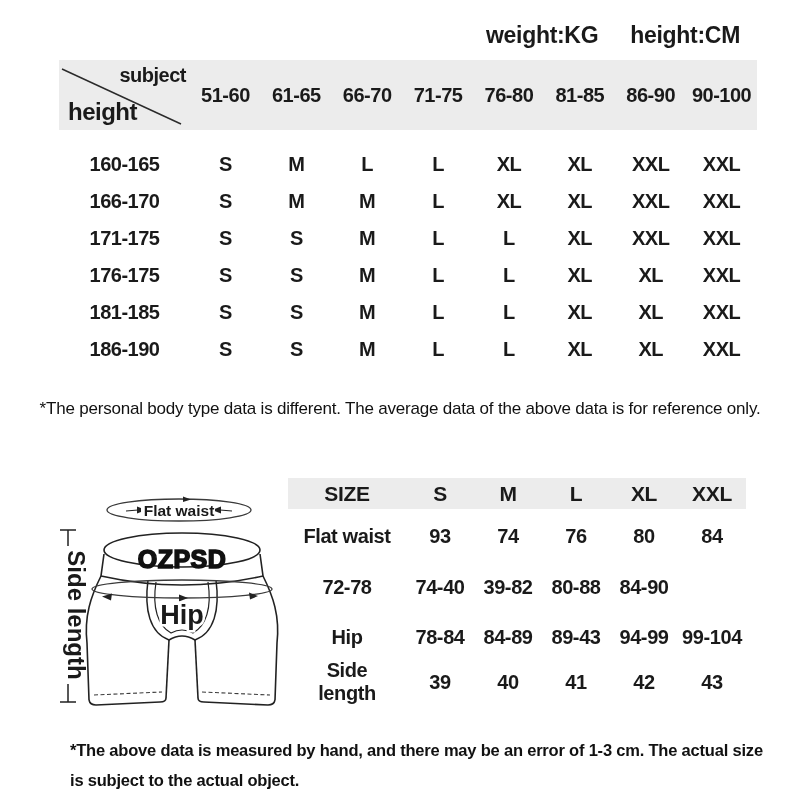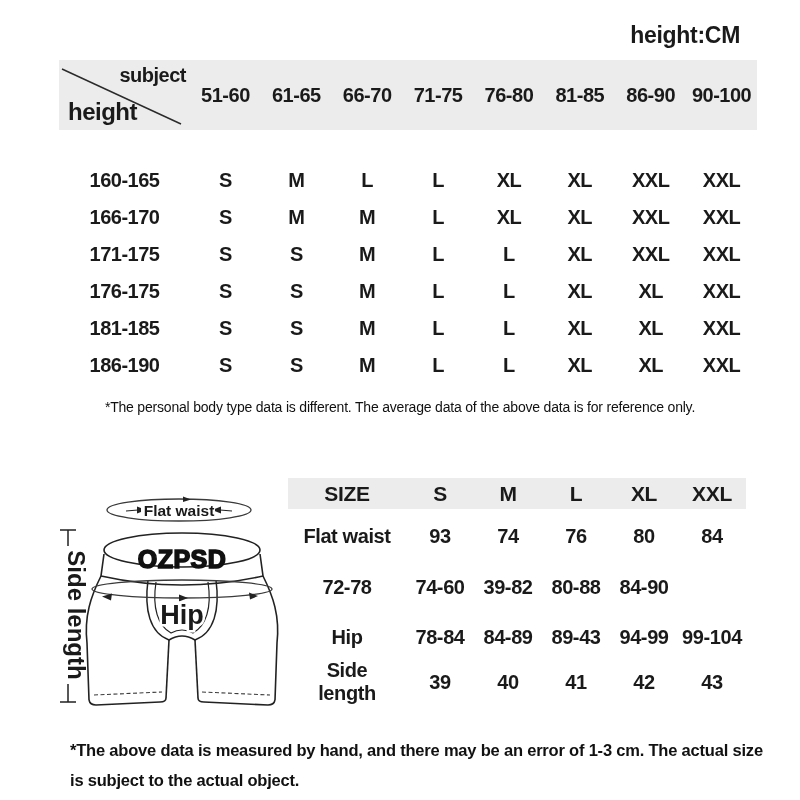--- a/index.html
+++ b/index.html
@@ -11,27 +11,27 @@
 
   
   .t1 { position:absolute; left:59px; top:60px; width:698px; }
   .grid9 { display:grid; grid-template-columns:131px repeat(8, 1fr); align-items:center; }
   .t1-header { background:#ececec; height:70px; font-size:20px; font-weight:600; }
   .t1-header > div { text-align:center; letter-spacing:-0.5px; }
   .corner { position:relative; width:131px; height:70px; }
   .corner svg { position:absolute; left:0; top:0; }
   .corner .cw { position:absolute; top:4px; right:4px; font-size:20px; font-weight:600; }
   .corner .ch { position:absolute; bottom:4px; left:9px; font-size:24px; font-weight:600; }
-  .t1-body { margin-top:32px; }
+  .t1-body { margin-top:16px; }
   .t1-row { height:37px; font-size:20px; font-weight:600; }
   .t1-row > div { text-align:center; letter-spacing:-0.5px; }
   .t1-row .rl { font-size:20px; }
 
   .note1 { position:absolute; top:399px; left:0; width:800px; text-align:center;
-           font-size:14px; color:#111; letter-spacing:-0.2px; }
+           font-size:17px; color:#111; letter-spacing:-0.2px; }
 
   
   .illus { position:absolute; left:42px; top:488px; width:250px; height:228px; }
 
   
   .t2 { position:absolute; left:288px; top:478px; width:458px; }
   .grid6 { display:grid; grid-template-columns:118px repeat(5, 1fr); align-items:center; }
   .t2-header { background:#ececec; height:31px; font-size:21px; font-weight:600; }
   .t2-header > div { text-align:center; letter-spacing:-0.3px; }
   .t2-body { margin-top:4px; }
@@ -41,20 +41,21 @@
   .t2-row .lbl > span { display:inline-block; max-width:90px; line-height:1.15; }
   .r1 { height:46px; } .r2 { height:56px; } .r3 { height:44px; } .r4 { height:44px; }
 
   .note2 { position:absolute; left:70px; top:736px; width:694px;
            font-size:16.5px; color:#111; line-height:1.8; letter-spacing:-0.2px;font-weight:bold; }
 </style>
 </head>
 <body>
 
 <div class="units">
+  <span>weight:KG</span>
   <span>height:CM</span>
 </div>
 
 <div class="t1">
   <div class="t1-header grid9">
     <div class="corner">
       <svg width="131" height="70">
         <line x1="3" y1="9" x2="122" y2="64" stroke="#2a2a2a" stroke-width="1.4"></line>
       </svg>
       <span class="cw">subject</span>
@@ -201,21 +202,21 @@
     <div class="t2-row grid6 r1">
       <div class="lbl"><span>Flat waist</span></div>
       <div>93</div>
       <div>74</div>
       <div>76</div>
       <div>80</div>
       <div>84</div>
     </div>
     <div class="t2-row grid6 r2">
       <div>72-78</div>
-      <div>74-60</div>
+      <div>74-40</div>
       <div>39-82</div>
       <div>80-88</div>
       <div>84-90</div>
     </div>
     <div class="t2-row grid6 r3">
       <div class="lbl"><span>Hip</span></div>
       <div>78-84</div>
       <div>84-89</div>
       <div>89-43</div>
       <div>94-99</div>

